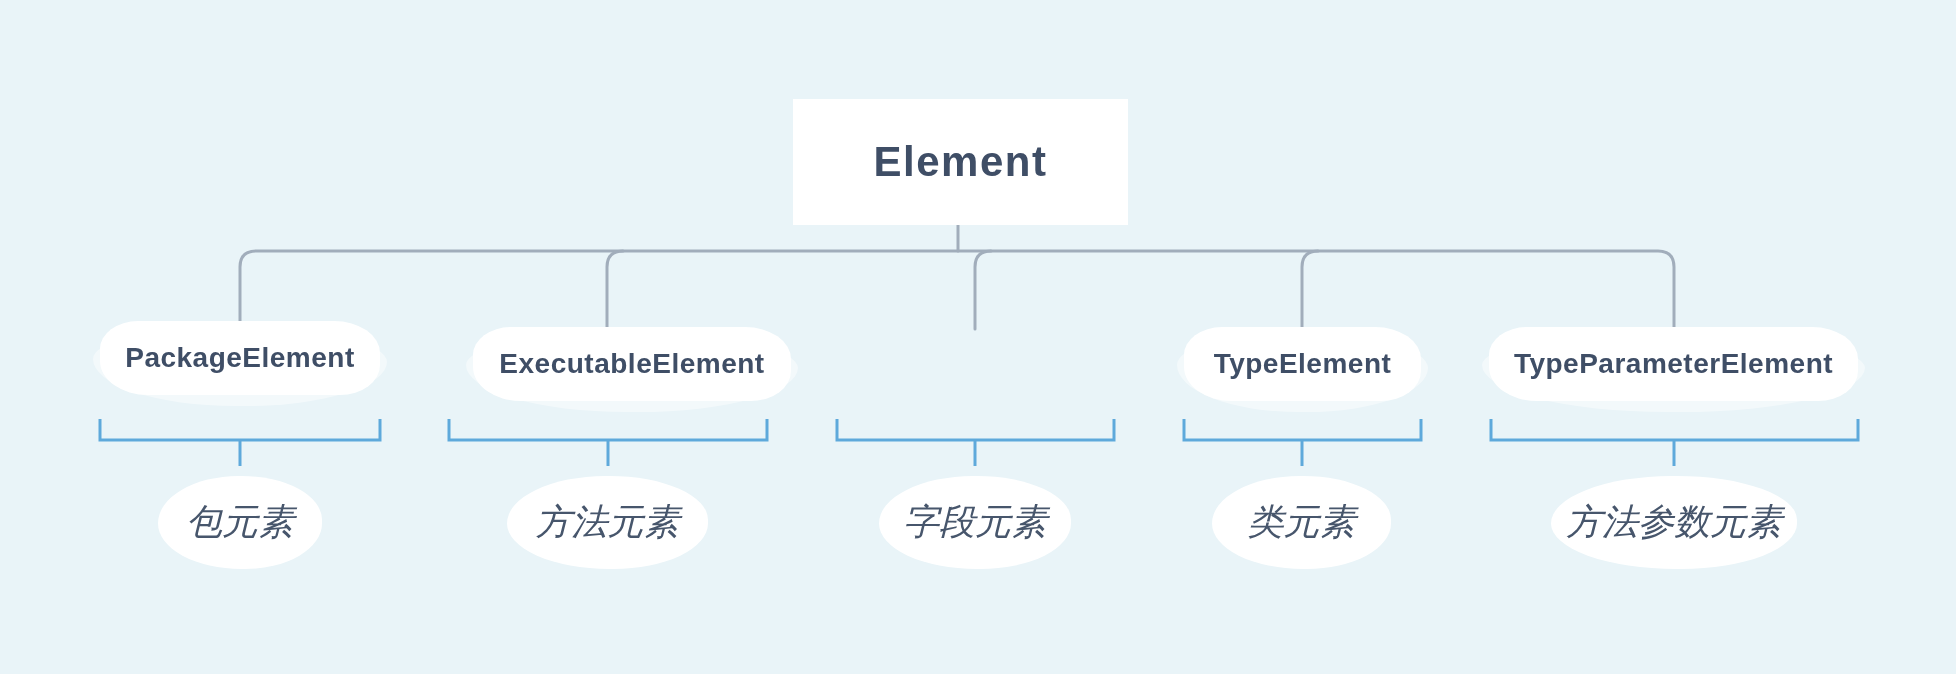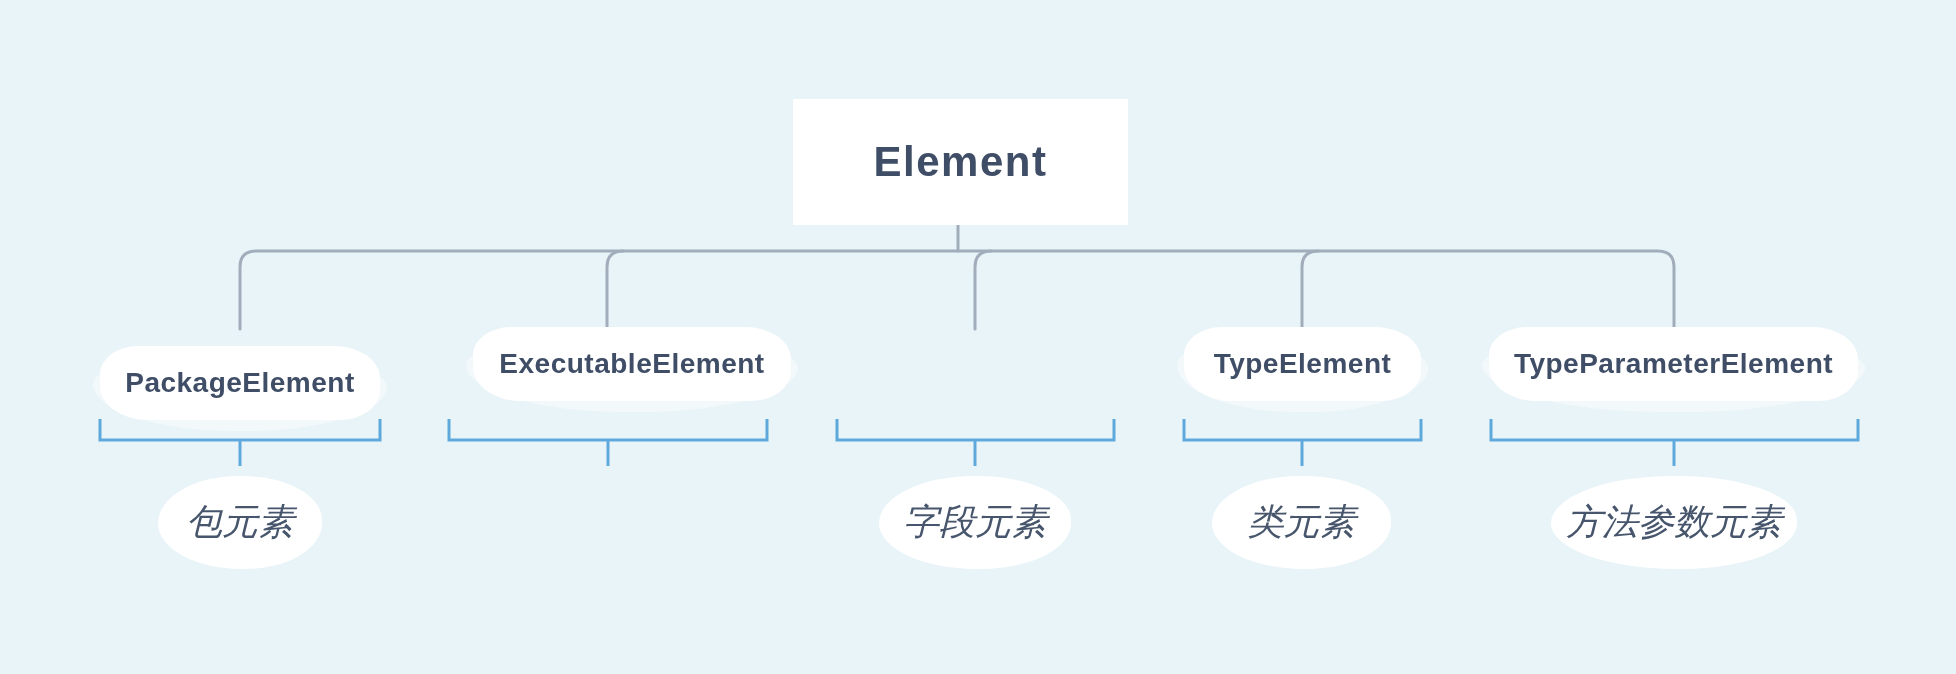--- a/index.html
+++ b/index.html
@@ -79,36 +79,39 @@
       <path d="M1302 440 V466"></path>
       <path d="M1491 419 V440 H1858 V419"></path>
       <path d="M1674 440 V466"></path>
     </g>
   </svg>
 
   <div class="node root-box" style="left:793px;top:99px;width:335px;height:126px;">
     <span>Element</span>
   </div>
 
-  <div class="node cloud" style="left:100px;top:346px;width:280px;height:74px;">
+  <div class="node cloud" style="left:100px;top:321px;width:280px;height:74px;">
     <span>PackageElement</span>
   </div>
   <div class="node cloud" style="left:473px;top:327px;width:318px;height:74px;">
     <span>ExecutableElement</span>
   </div>
   <div class="node cloud" style="left:1184px;top:327px;width:237px;height:74px;">
     <span>TypeElement</span>
   </div>
   <div class="node cloud" style="left:1489px;top:327px;width:369px;height:74px;">
     <span>TypeParameterElement</span>
   </div>
 
   <div class="node ellipse" style="left:158px;top:476px;width:164px;height:93px;">
     <span>包元素</span>
   </div>
+  <div class="node ellipse" style="left:507px;top:476px;width:201px;height:93px;">
+    <span>方法元素</span>
+  </div>
   <div class="node ellipse" style="left:879px;top:476px;width:192px;height:93px;">
     <span>字段元素</span>
   </div>
   <div class="node ellipse" style="left:1551px;top:476px;width:246px;height:93px;">
     <span>方法参数元素</span>
   </div>
   <div class="node ellipse" style="left:1212px;top:476px;width:179px;height:93px;">
     <span>类元素</span>
   </div>
 

